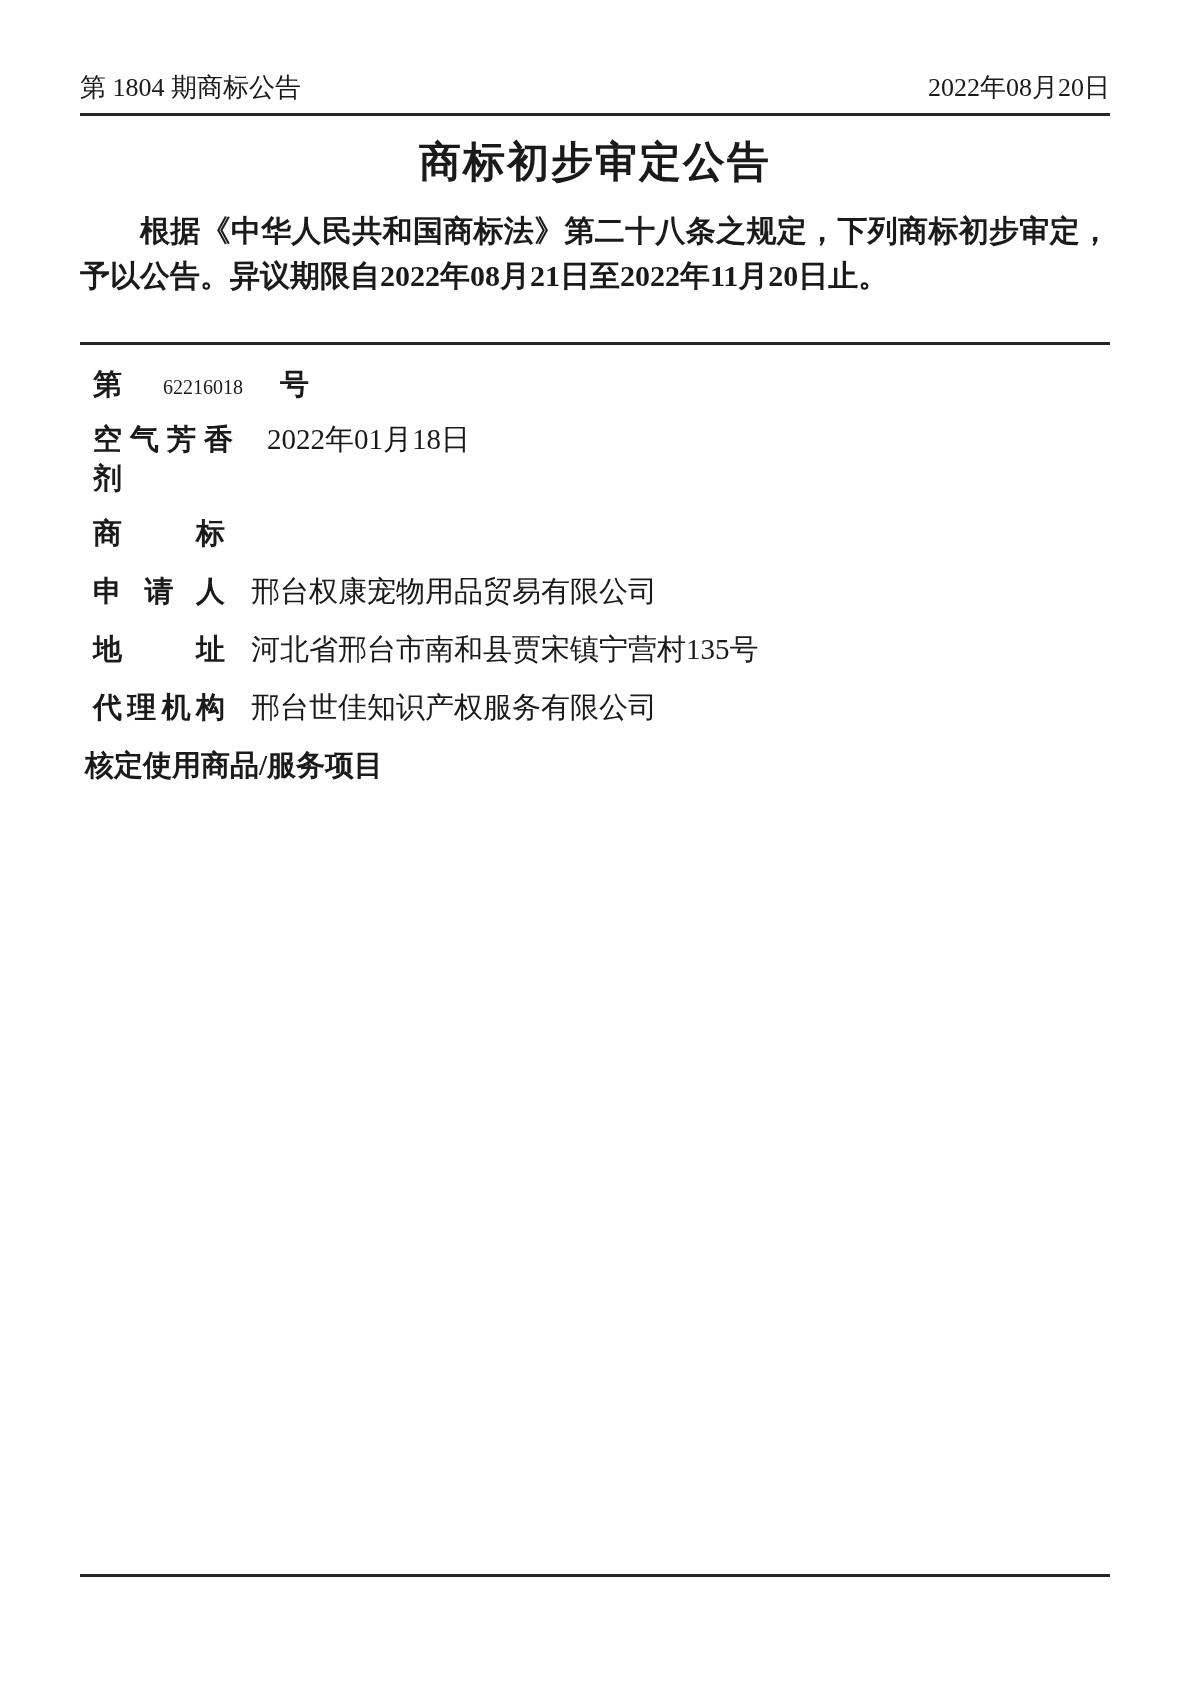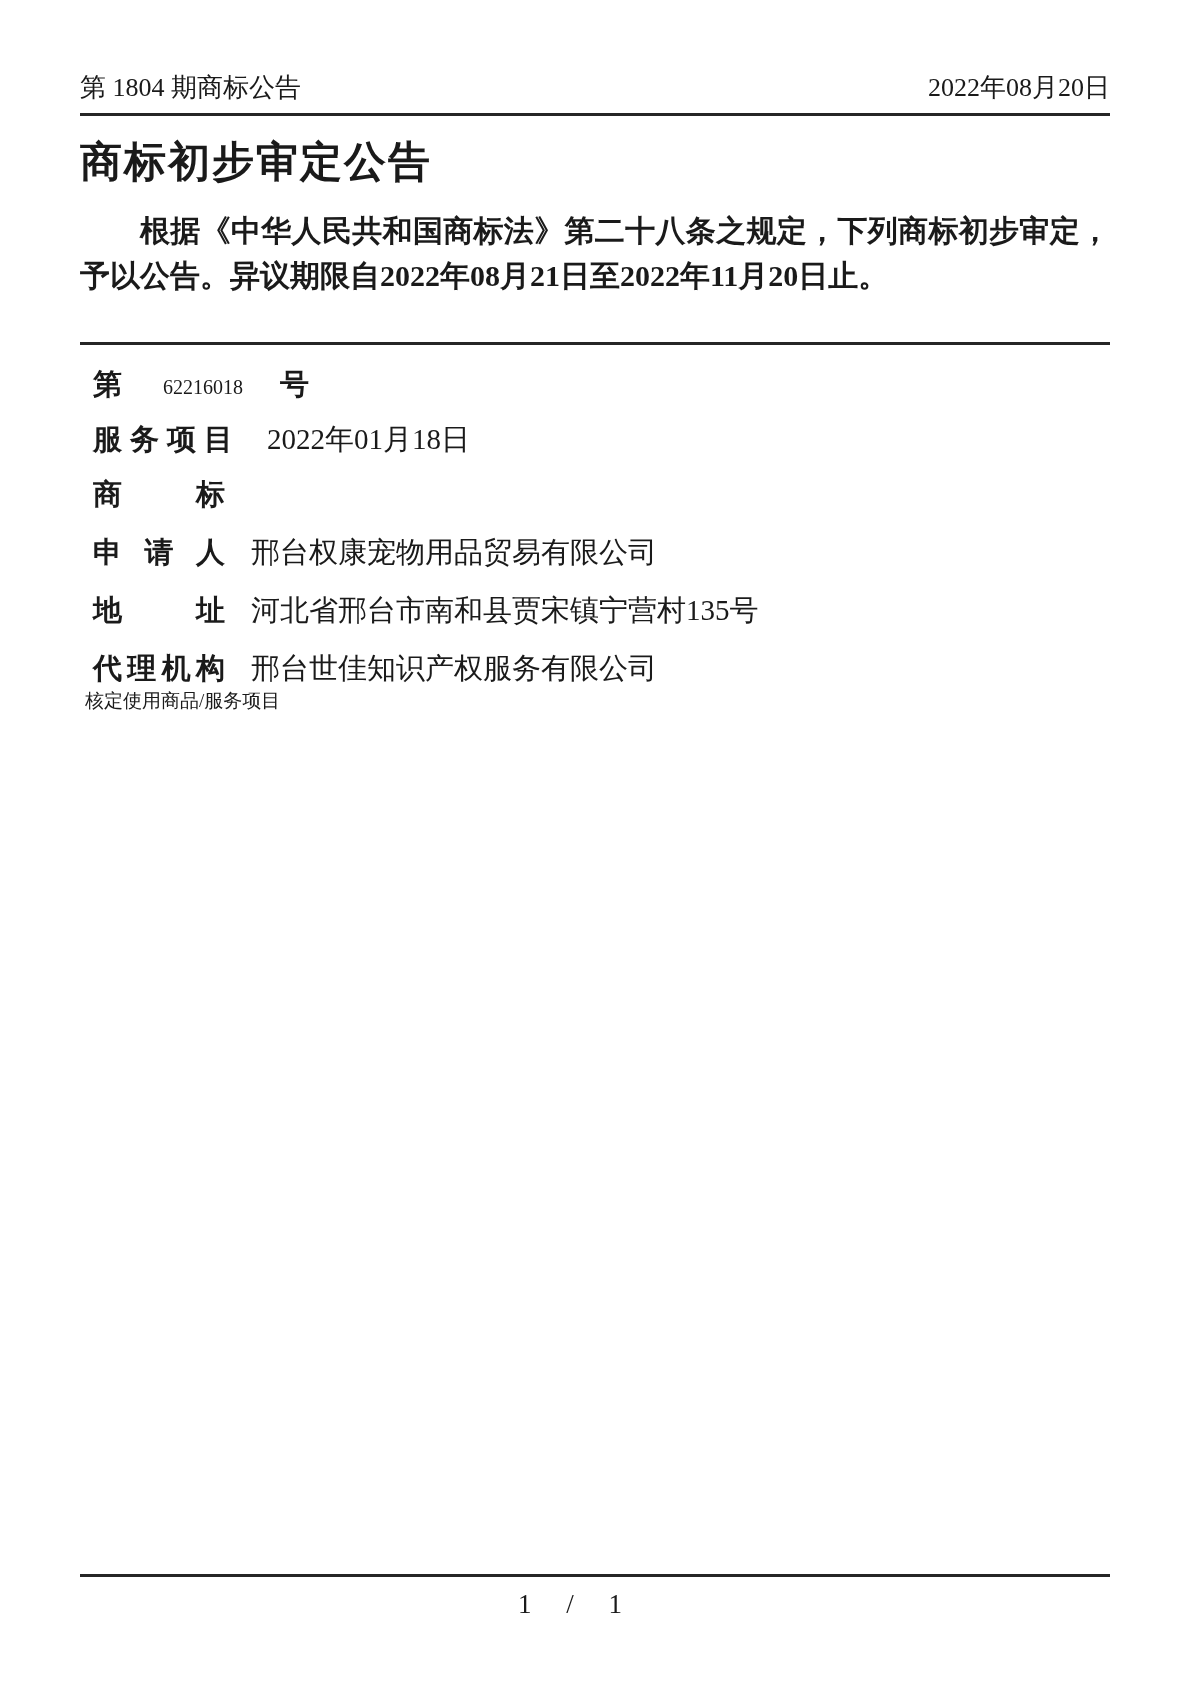--- a/index.html
+++ b/index.html
@@ -31,21 +31,21 @@
     line-height: 1.1;
   }
   .rule {
     height: 3px;
     background: #262626;
     margin-top: 10px;
   }
   
   .doc-title {
     margin-top: 18px;
-    text-align: left;
+    text-align: center;
     font-size: 42px;
     font-weight: 700;
     letter-spacing: 2px;
   }
   
   .intro {
     margin-top: 18px;
     font-size: 30px;
     font-weight: 700;
     line-height: 45px;
@@ -91,23 +91,24 @@
     margin-top: 82px;
     font-size: 92px;
     letter-spacing: 12px;
     line-height: 1.1;
     font-family: "DejaVu Serif", "Liberation Serif", serif;
   }
   
   .row-spaced { margin-top: 19px; align-items: center; }
   
   .goods-heading {
+    margin-top: 18px;
     padding-left: 5px;
-    font-size: 19px;
-    font-weight: 400;
+    font-size: 29px;
+    font-weight: 700;
   }
   .goods-text {
     margin-top: 13px;
     padding-left: 5px;
     font-size: 28.5px;
     line-height: 45px;
     text-align: justify;
   }
   
   .footer {
@@ -145,21 +146,21 @@
 
   <div class="fields">
 
     <div class="row row-regno">
       <span class="regno-prefix">第</span>
       <span class="regno-number">62216018</span>
       <span class="regno-suffix">号</span>
     </div>
 
     <div class="row">
-      <span class="field-label" style="width:140px">服务项目</span>
+      <span class="field-label" style="width:140px">空气芳香剂</span>
       <span class="field-value" style="margin-left:34px">2022年01月18日</span>
     </div>
 
     <div class="row">
       <span class="field-label">商标</span>
     </div>
 
   </div>
 
 
@@ -179,20 +180,15 @@
       <span class="field-label">代理机构</span>
       <span class="field-value">邢台世佳知识产权服务有限公司</span>
     </div>
 
   </div>
 
   <div class="goods-heading">核定使用商品/服务项目</div>
 
   <div class="footer">
     <div class="rule"></div>
-    <div class="page-number">
-      <span>1</span>
-      <span class="page-sep">/</span>
-      <span>1</span>
-    </div>
   </div>
 
 </div>
 
 </body></html>

